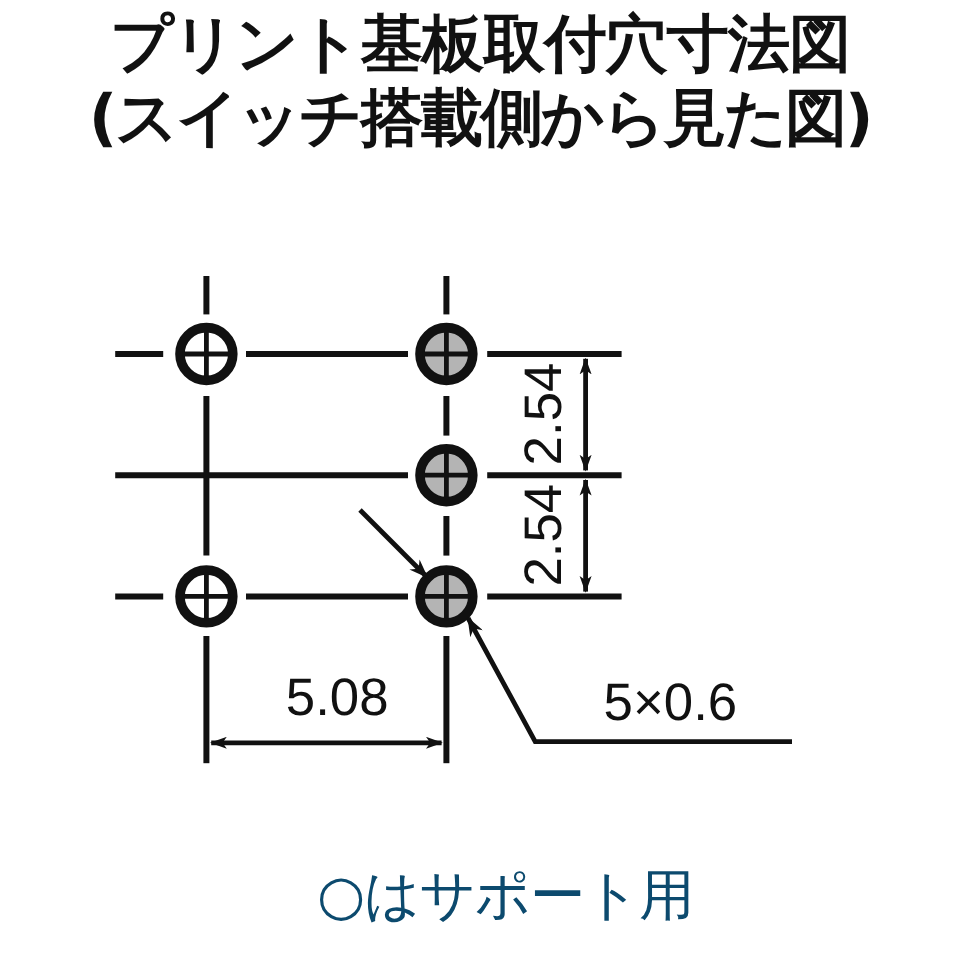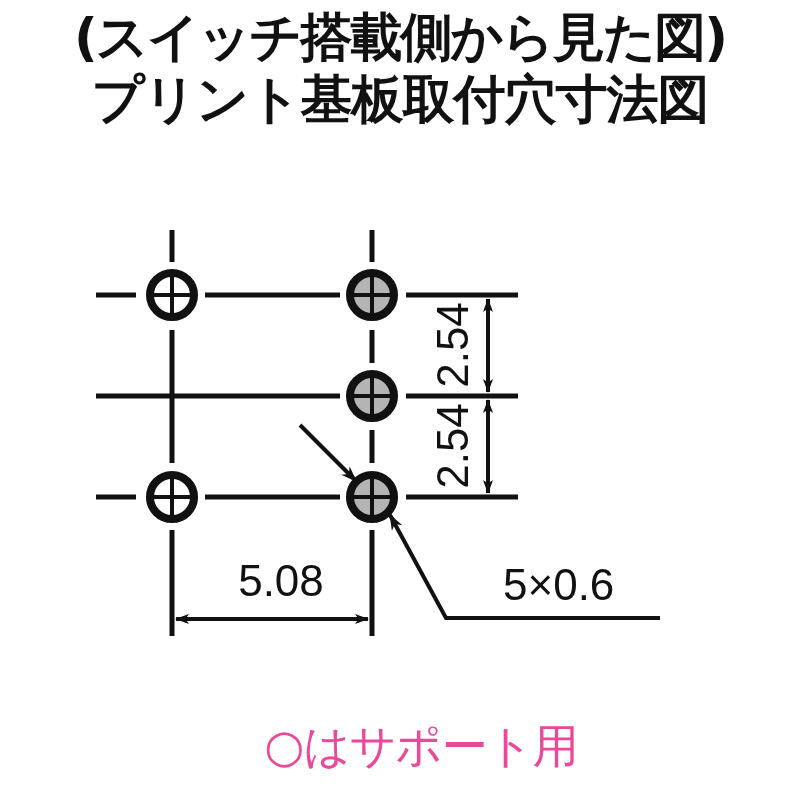--- a/index.html
+++ b/index.html
@@ -48,39 +48,39 @@
     position: absolute;
     left: 0;
     top: 718px;
     width: 800px;
     text-align: center;
   }
   .caption-text {
     font-family: "DejaVu Sans", "Liberation Sans", sans-serif;
     font-size: 46px;
     line-height: 56px;
-    color: #ec4899;
+    color: #0c4a6e;
     white-space: nowrap;
     letter-spacing: -1px;
     padding-left: 42px;
   }
   .dim-text {
     font-family: "Liberation Sans", "DejaVu Sans", sans-serif;
     font-size: 44px;
     fill: #111111;
   }
 </style>
 </head>
 <body>
 
 <div id="page">
 
   <div class="title-block">
+    <div class="title-line">プリント基板取付穴寸法図</div>
     <div class="title-line second">(スイッチ搭載側から見た図)</div>
-    <div class="title-line">プリント基板取付穴寸法図</div>
   </div>
 
   <svg class="drawing" viewBox="0 0 800 800">
     <defs>
       <marker id="arrowEnd" markerWidth="14" markerHeight="14" refX="13" refY="5" orient="auto" markerUnits="userSpaceOnUse">
         <path d="M0,0 L14,5 L0,10 L3.5,5 Z" fill="#111111"></path>
       </marker>
       <marker id="arrowStart" markerWidth="14" markerHeight="14" refX="1" refY="5" orient="auto" markerUnits="userSpaceOnUse">
         <path d="M14,0 L0,5 L14,10 L10.5,5 Z" fill="#111111"></path>
       </marker>

